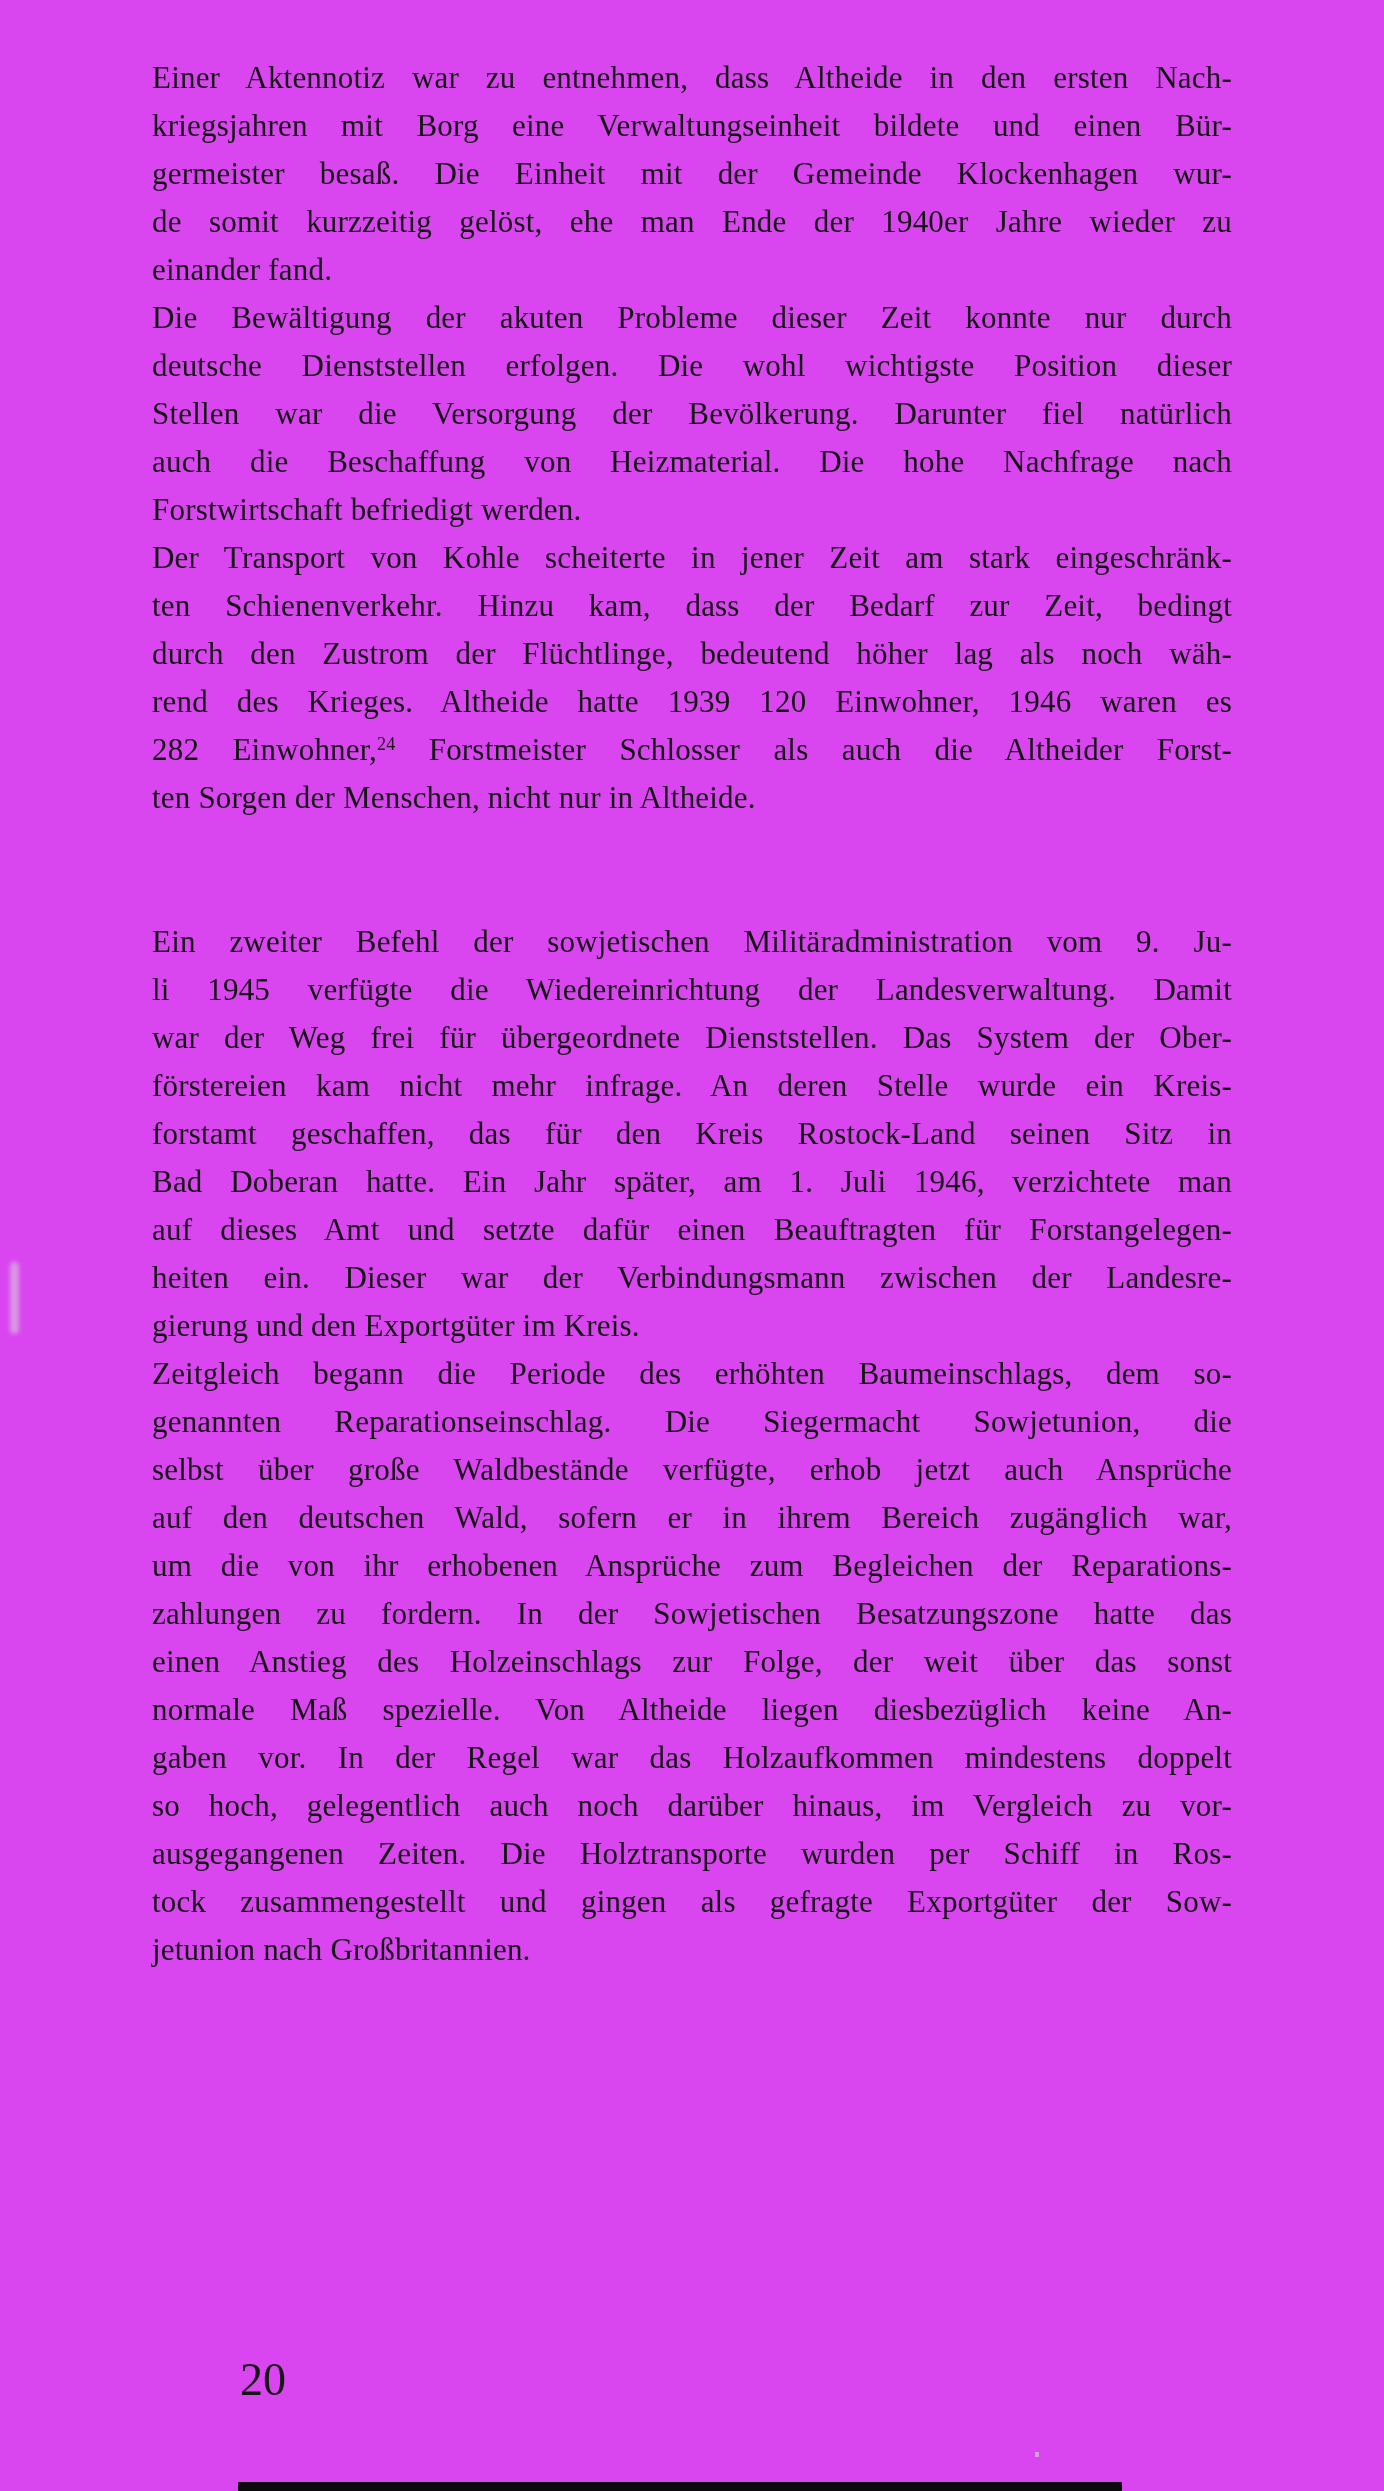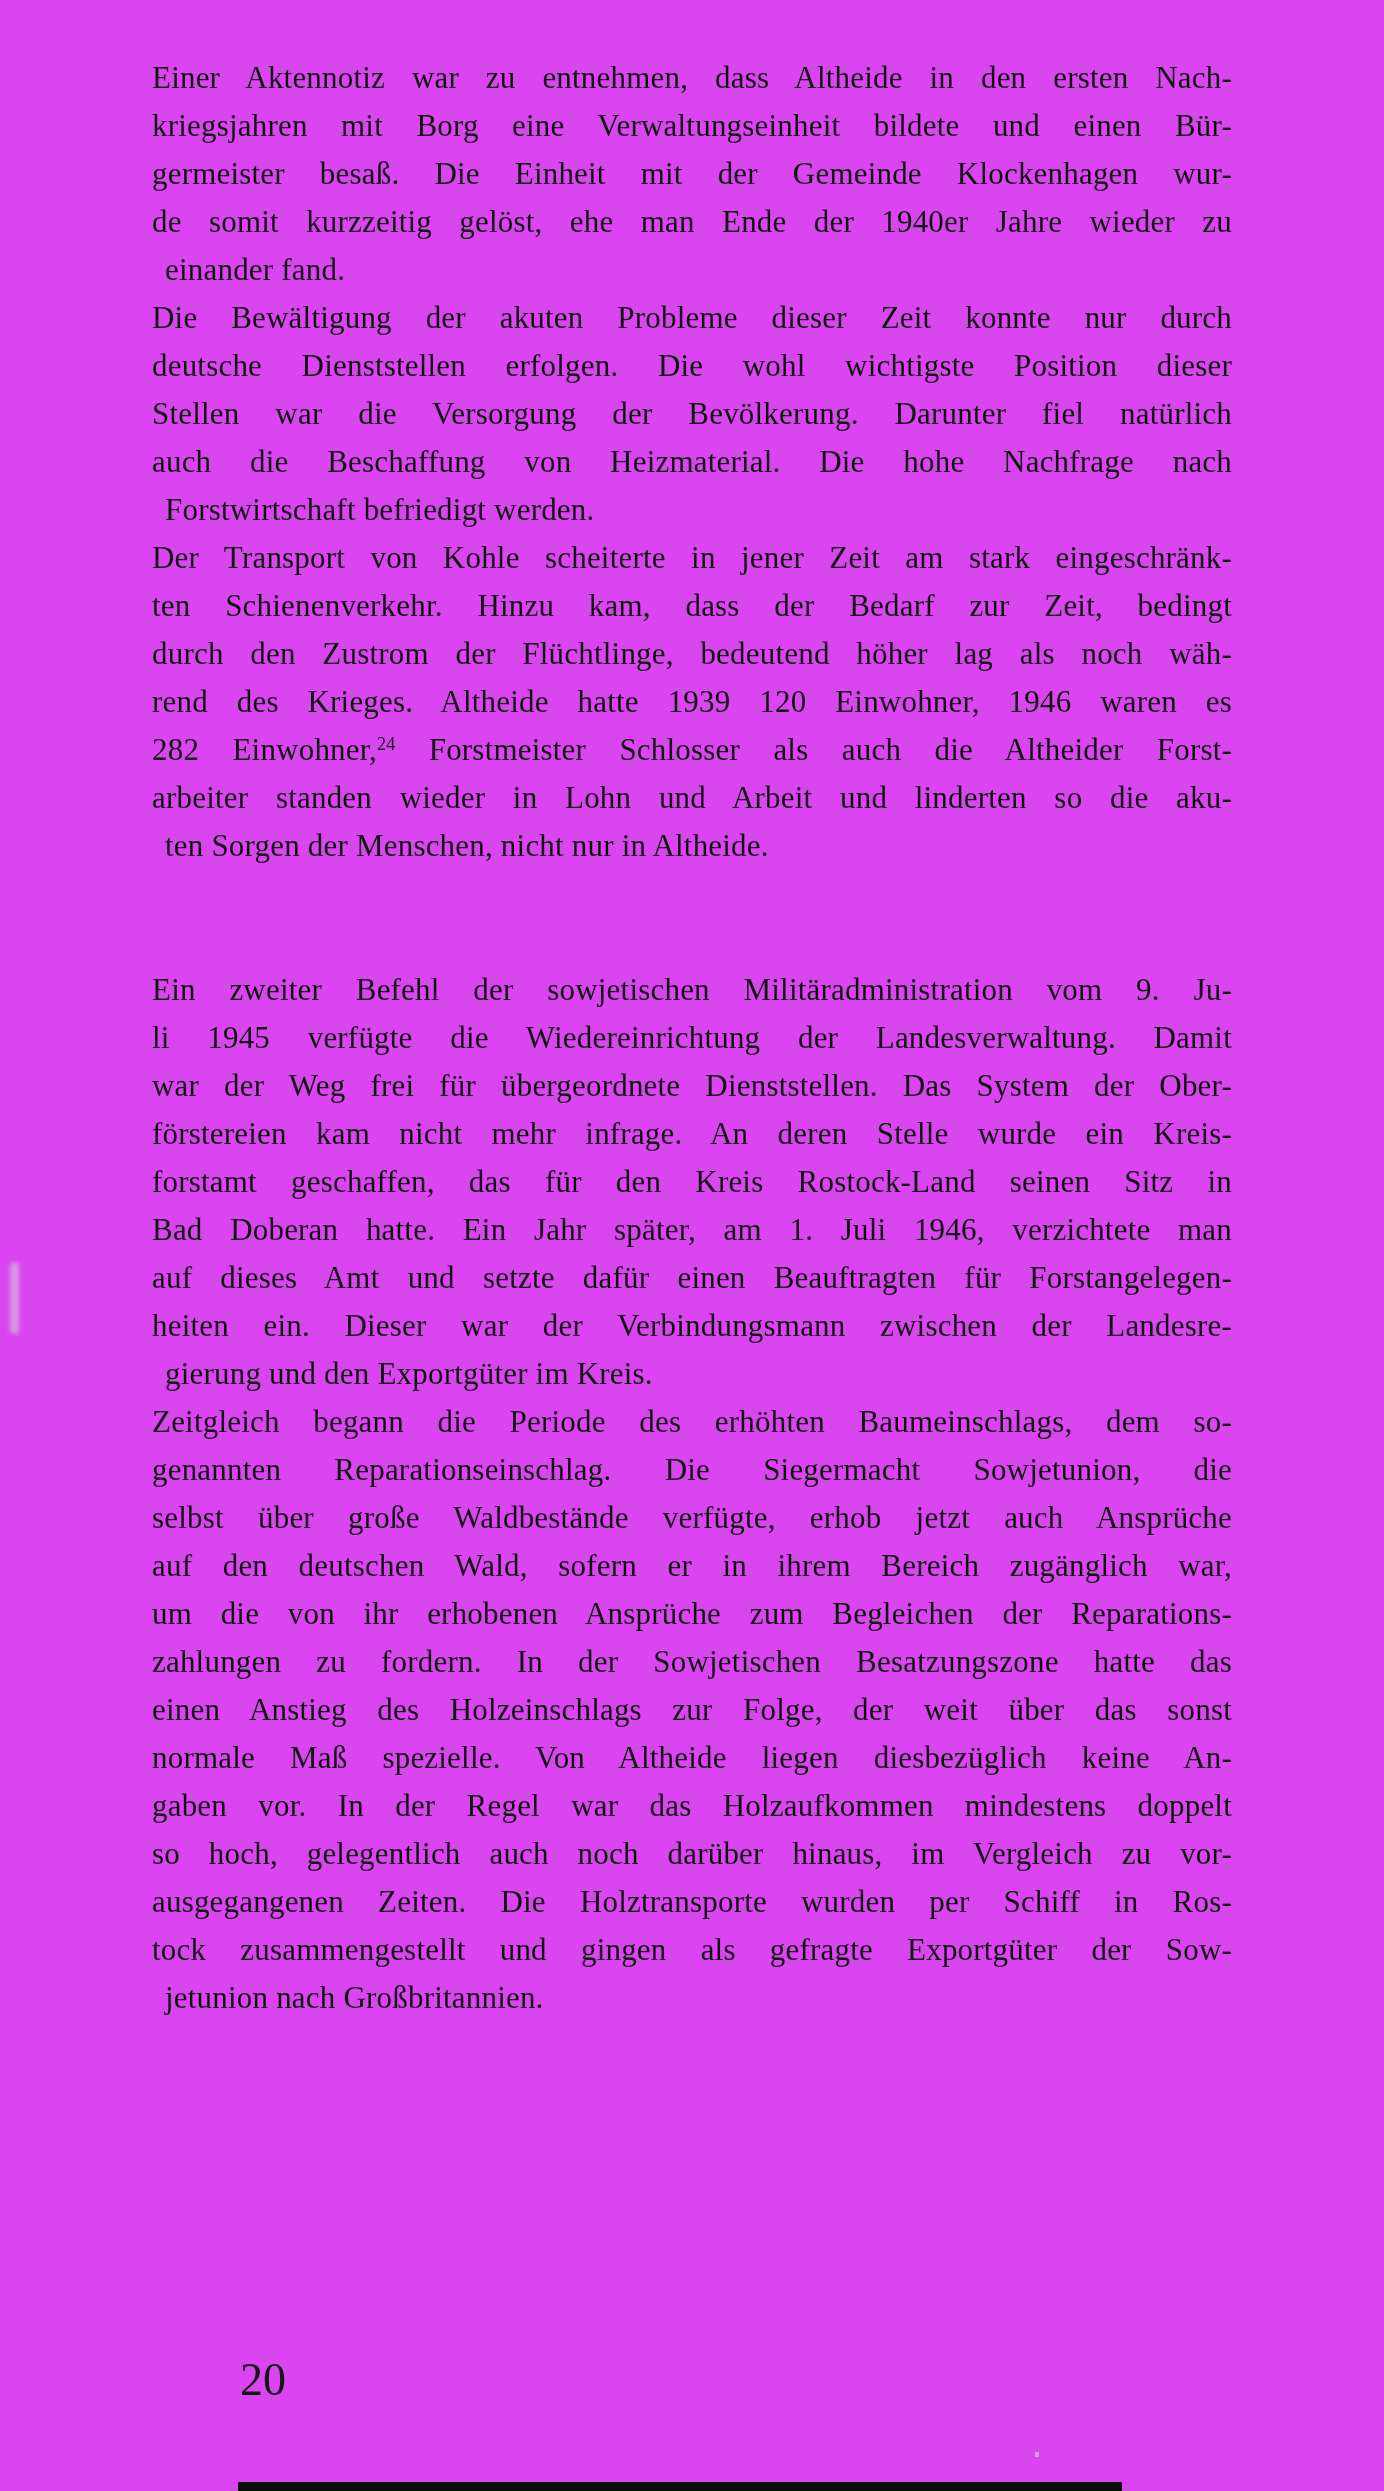--- a/index.html
+++ b/index.html
@@ -29,21 +29,20 @@
   .paragraph.gap { margin-top: 96px; }
   .line {
     text-align: justify;
     text-align-last: justify;
     text-justify: inter-word;
     white-space: normal;
   }
   .line.last {
     text-align: right;
     text-align-last: left;
-    margin-left: 13px;
   }
   sup {
     font-size: 58%;
     line-height: 0;
     vertical-align: baseline;
     position: relative;
     top: -0.55em;
   }
   #page-number {
     position: absolute;
@@ -102,21 +101,20 @@
         <div class="line">Stellen war die Versorgung der Bevölkerung. Darunter fiel natürlich</div>
         <div class="line">auch die Beschaffung von Heizmaterial. Die hohe Nachfrage nach</div>
         <div class="line last">Forstwirtschaft befriedigt werden.</div>
       </div>
       <div class="paragraph">
         <div class="line">Der Transport von Kohle scheiterte in jener Zeit am stark eingeschränk-</div>
         <div class="line">ten Schienenverkehr. Hinzu kam, dass der Bedarf zur Zeit, bedingt</div>
         <div class="line">durch den Zustrom der Flüchtlinge, bedeutend höher lag als noch wäh-</div>
         <div class="line">rend des Krieges. Altheide hatte 1939 120 Einwohner, 1946 waren es</div>
         <div class="line">282 Einwohner,<sup>24</sup> Forstmeister Schlosser als auch die Altheider Forst-</div>
-        <div class="line">arbeiter standen wieder in Lohn und Arbeit und linderten so die aku-</div>
         <div class="line last">ten Sorgen der Menschen, nicht nur in Altheide.</div>
       </div>
       <div class="paragraph gap">
         <div class="line">Ein zweiter Befehl der sowjetischen Militäradministration vom 9. Ju-</div>
         <div class="line">li 1945 verfügte die Wiedereinrichtung der Landesverwaltung. Damit</div>
         <div class="line">war der Weg frei für übergeordnete Dienststellen. Das System der Ober-</div>
         <div class="line">förstereien kam nicht mehr infrage. An deren Stelle wurde ein Kreis-</div>
         <div class="line">forstamt geschaffen, das für den Kreis Rostock-Land seinen Sitz in</div>
         <div class="line">Bad Doberan hatte. Ein Jahr später, am 1. Juli 1946, verzichtete man</div>
         <div class="line">auf dieses Amt und setzte dafür einen Beauftragten für Forstangelegen-</div>

